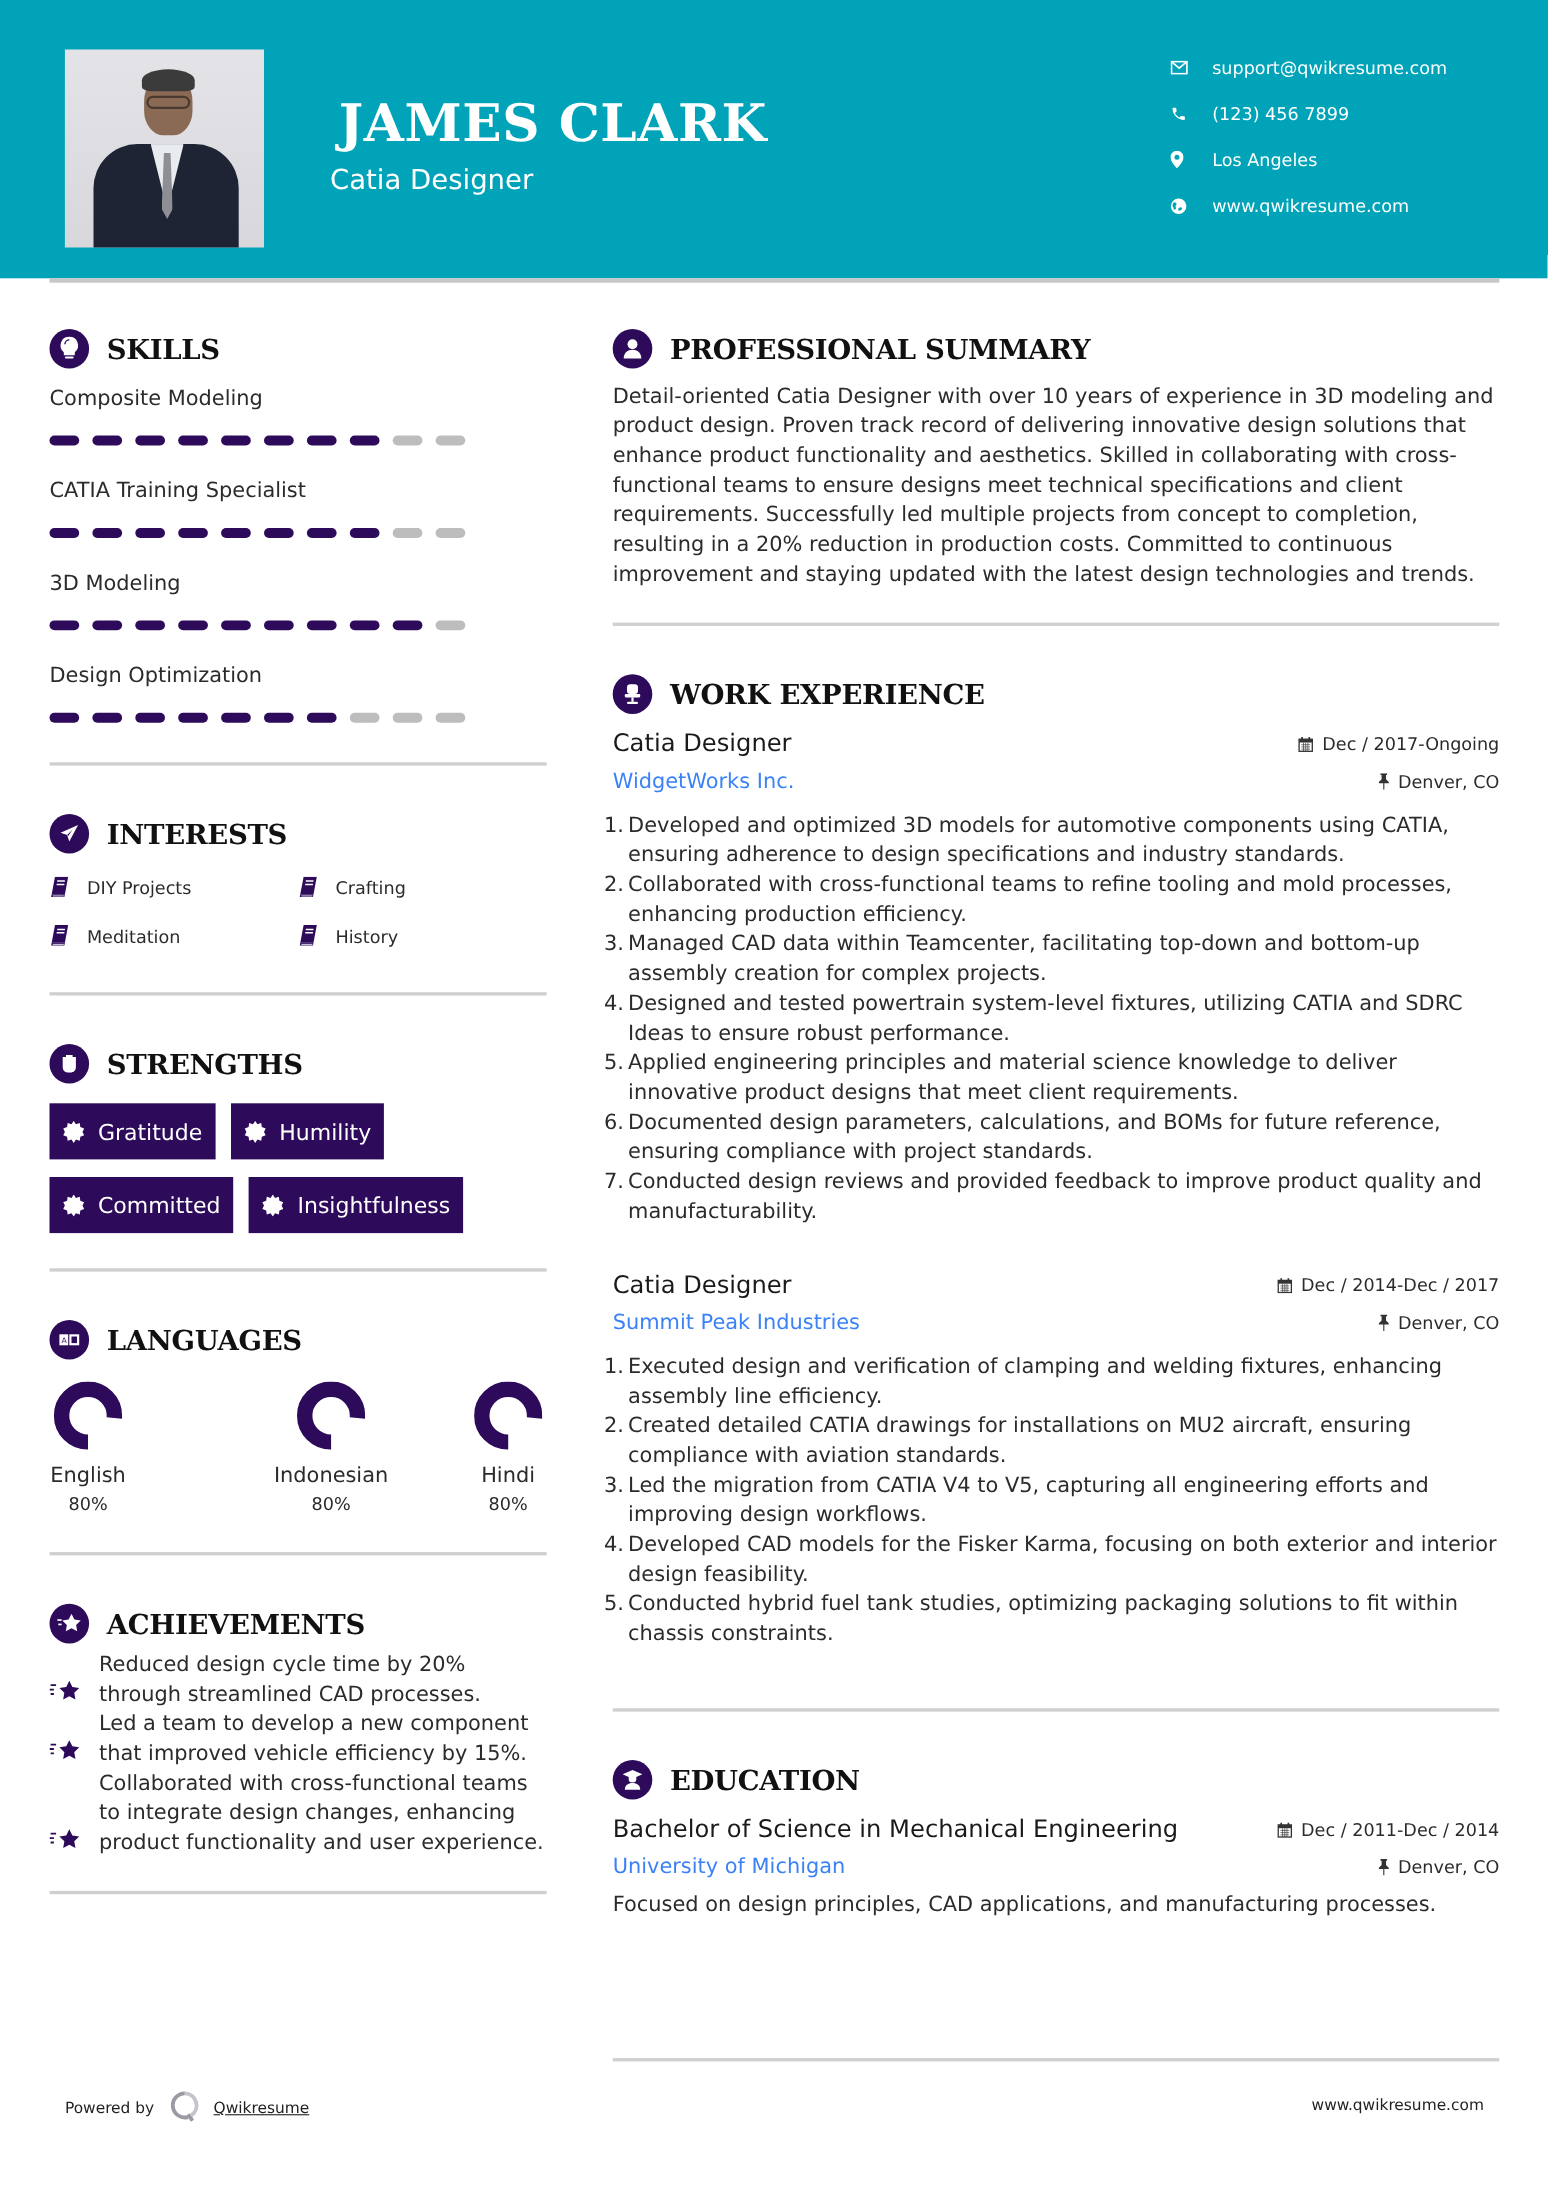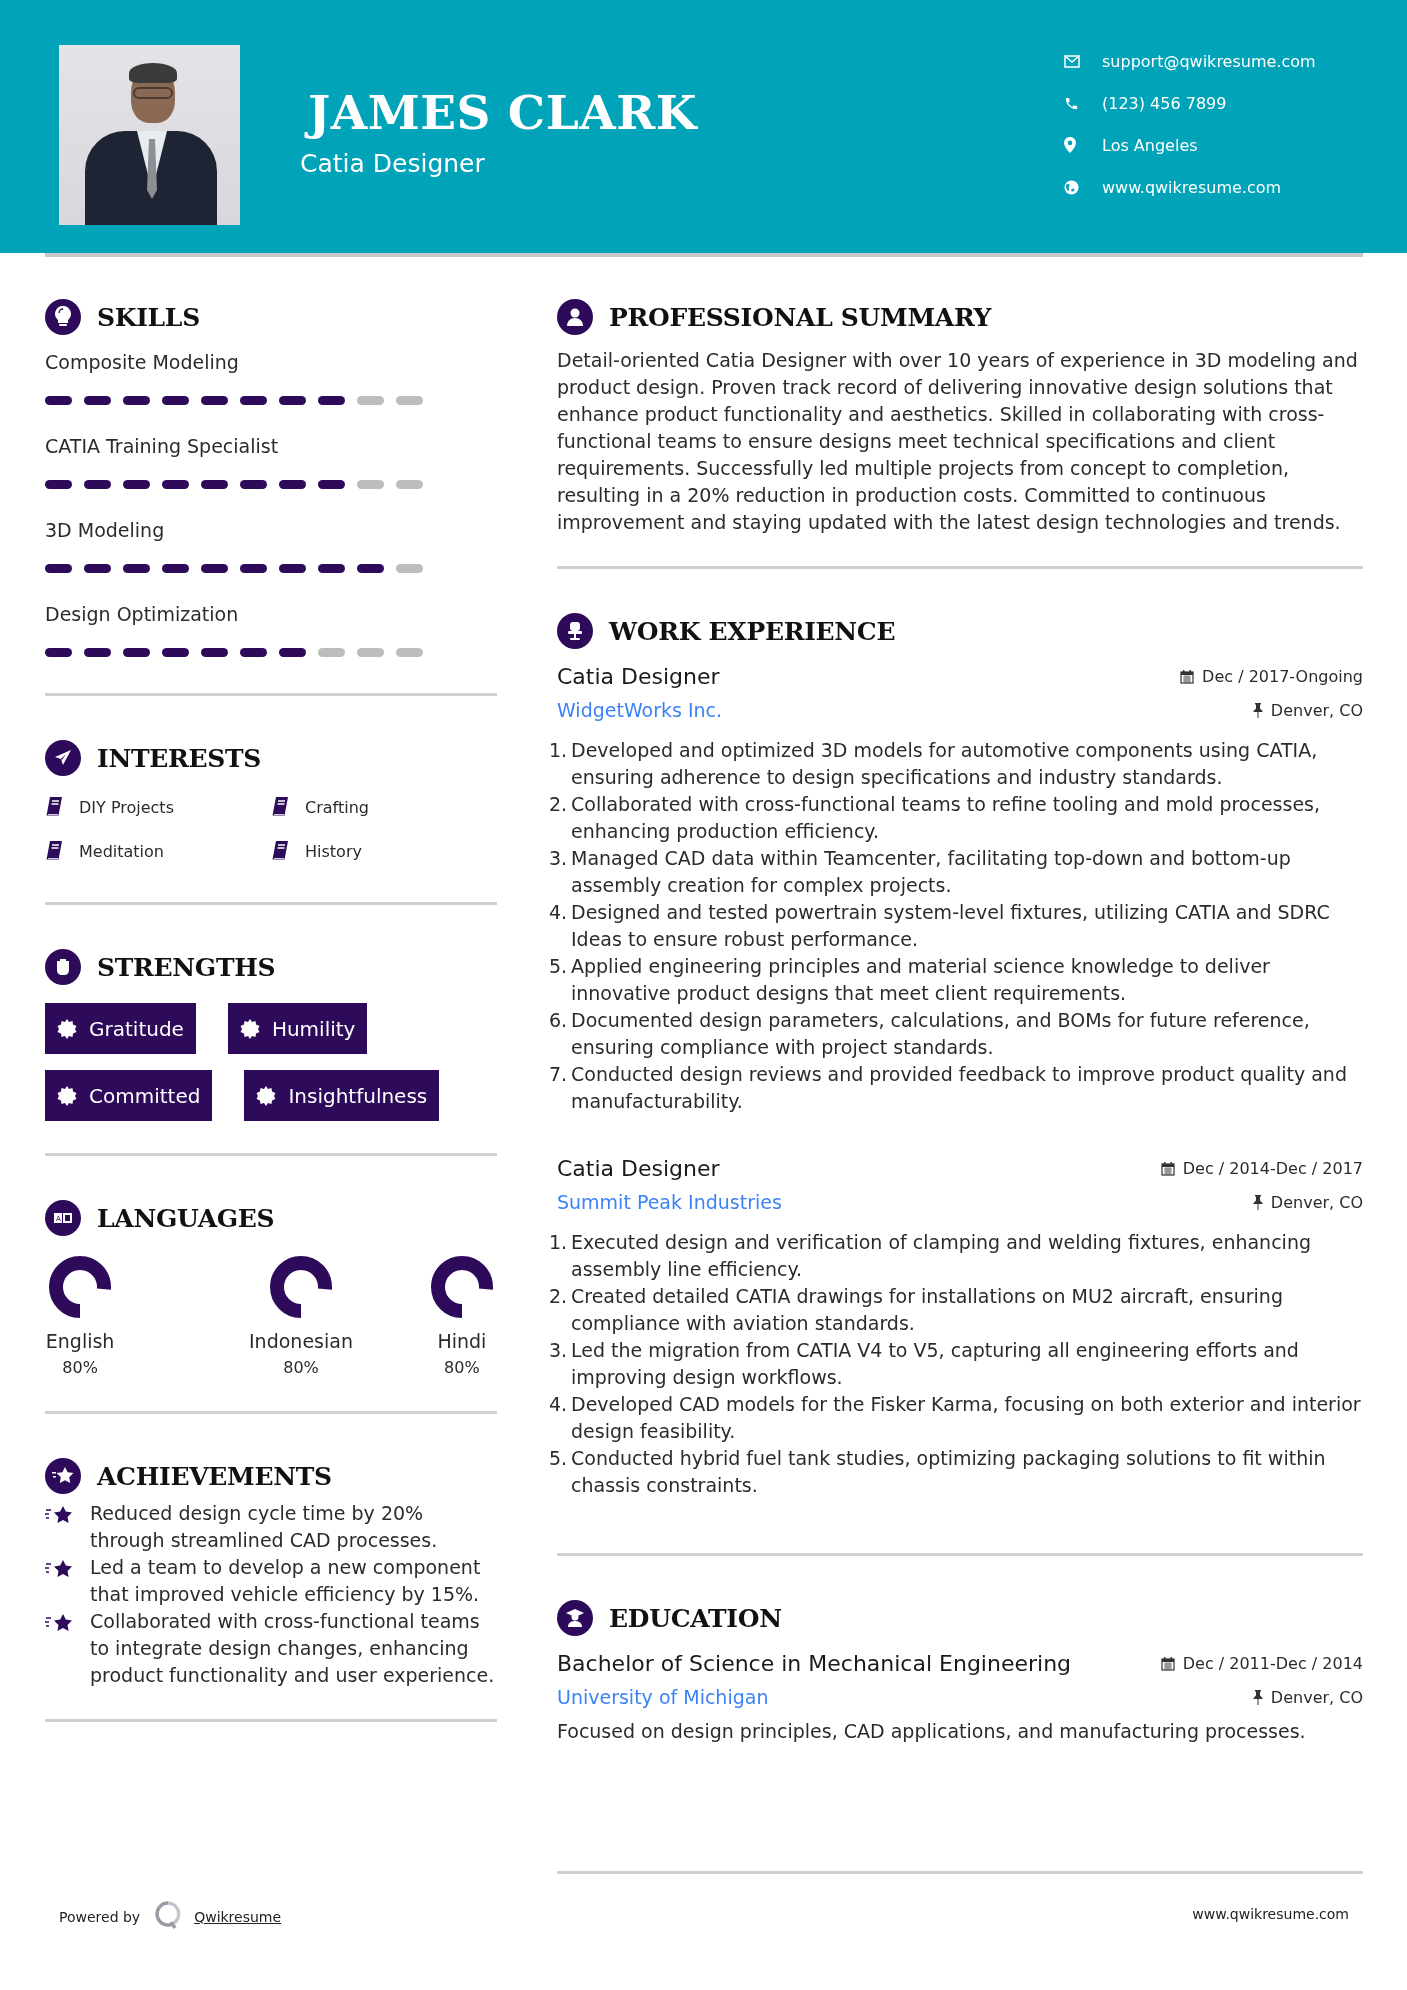--- a/index.html
+++ b/index.html
@@ -37,32 +37,32 @@
   .skill-bar { display: flex; gap: 12px; height: 42px; align-items: center; }
   .dash { width: 27px; height: 9px; border-radius: 5px; background: #2d0b5a; }
   .dash.off { background: #bdbdbd; }
 
   
   .interests { display: grid; grid-template-columns: 226px 226px; row-gap: 14px; margin-top: 14px; }
   .interest { display: flex; align-items: center; font-size: 16px; height: 30px; }
   .interest .bi { width: 34px; display: inline-flex; }
 
   
-  .tags { display: flex; flex-wrap: wrap; gap: 16px 32px; margin-top: 16px; }
+  .tags { display: flex; flex-wrap: wrap; gap: 16px 14px; margin-top: 16px; }
   .tag { background: #2d0b5a; color: #ffffff; font-size: 20px; height: 51px; padding: 0 12px 0 12px; display: inline-flex; align-items: center; }
   .tag .star { margin-right: 12px; display: inline-flex; }
 
   
   .langs { display: flex; margin-top: 18px; gap: 48px; }
   .lang { display: flex; flex-direction: column; align-items: center; }
   .lang-name { font-size: 19px; margin-top: 8px; }
   .lang-pct { font-size: 16px; margin-top: 6px; }
 
   
-  .ach { display: flex; margin-top: 0; }
+  .ach { display: flex; margin-top: 0; align-items: flex-end; }
   .ach .ai { width: 45px; flex: none; padding-top: 4px; }
   .ach .at { font-size: 19px; line-height: 27px; color: #2b2b2b; }
 
   
   .summary { font-size: 19px; line-height: 27px; color: #2b2b2b; margin-top: 10px; }
 
   .job-top { display: flex; justify-content: space-between; align-items: center; margin-top: 8px; height: 34px; }
   .job-title { font-size: 22px; color: #1a1a1a; }
   .meta { font-size: 16px; color: #2b2b2b; display: inline-flex; align-items: center; }
   .meta .mi { margin-right: 8px; display: inline-flex; }

